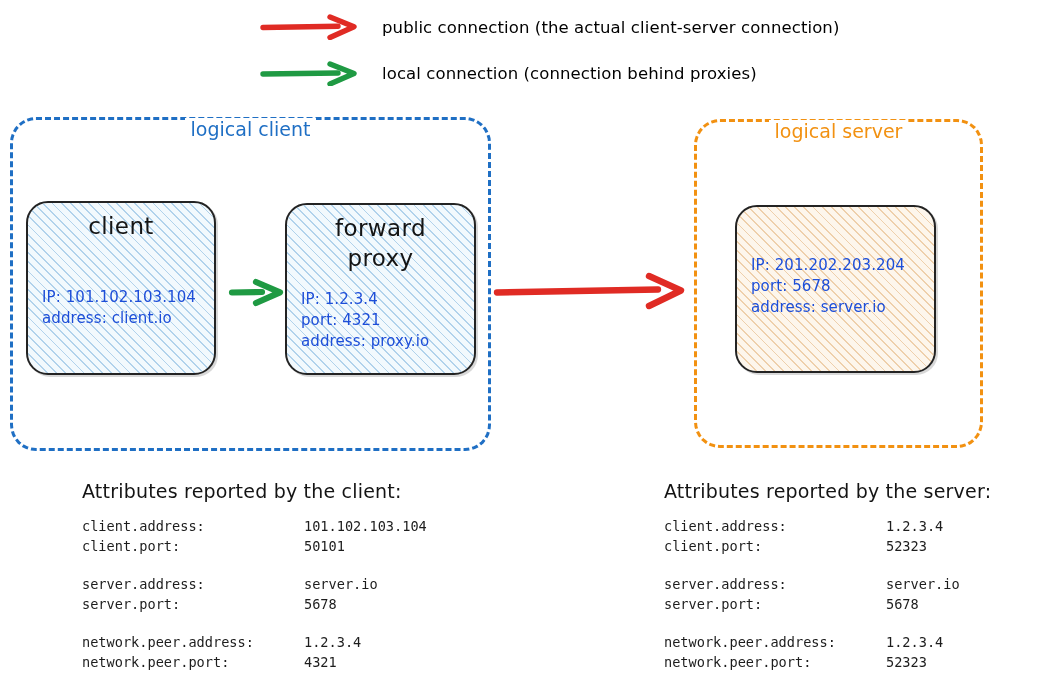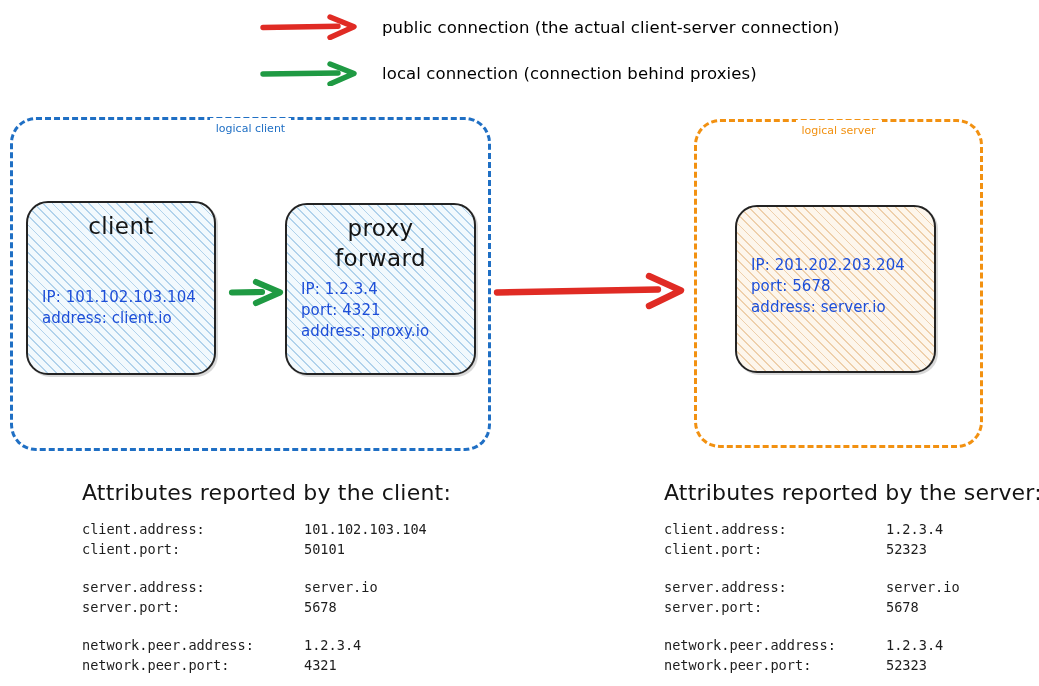--- a/index.html
+++ b/index.html
@@ -51,21 +51,21 @@
     left: 694px; top: 119px;
     width: 289px; height: 329px;
     border: 3px dashed #f29111;
   }
   .group-label {
     position: absolute;
     top: -12px;
     left: 0; right: 0;
     text-align: center;
     font-family: "DejaVu Sans", sans-serif;
-    font-size: 11px;
+    font-size: 19px;
     background: #ffffff;
     padding: 0 6px;
     width: max-content;
     margin: 0 auto;
     line-height: 22px;
   }
   #group-client .group-label { color: #1f6fc4; transform: translateY(10px); }
   #group-server .group-label { color: #f29111; transform: translateY(10px); }
 
   
@@ -125,36 +125,36 @@
       rgba(226,176,118,.55) 1.3px,
       rgba(255,255,255,0) 1.3px,
       rgba(255,255,255,0) 6.5px);
   }
 
   #node-client  { left: 26px;  top: 201px; width: 190px; height: 174px; }
   #node-proxy   { left: 285px; top: 203px; width: 191px; height: 172px; }
   #node-server  { left: 735px; top: 205px; width: 201px; height: 168px; }
 
   #node-client .node-lines  { margin-top: 46px; }
-  #node-proxy  .node-lines  { margin-top: 6px; }
+  #node-proxy  .node-lines  { margin-top: 16px; }
   #node-server .node-lines  { margin-top: 40px; }
 
   
   .connector { position: absolute; }
   #arrow-client-proxy { left: 228px; top: 272px; width: 60px; height: 40px; }
   #arrow-proxy-server { left: 492px; top: 268px; width: 196px; height: 46px; }
 
   
   .attr-block { position: absolute; }
   #attrs-client { left: 82px; top: 480px; }
   #attrs-server { left: 664px; top: 480px; }
 
   .attr-heading {
     font-family: "DejaVu Sans", sans-serif;
-    font-size: 22px;
+    font-size: 19px;
     color: #141414;
     margin-bottom: 14px;
     white-space: nowrap;
     letter-spacing: .2px;
   }
   .attr-table {
     border-collapse: collapse;
     font-family: "DejaVu Sans Mono", monospace;
     font-size: 13.6px;
     color: #1d1d1d;
@@ -204,22 +204,22 @@
     <div class="node-lines">
       <div>IP: 101.102.103.104</div>
       <div>address: client.io</div>
     </div>
   </div>
 </div>
 
 <div class="node blue" id="node-proxy">
   <div class="hatch"></div>
   <div class="content">
+    <div class="node-title">forward</div>
     <div class="node-title">proxy</div>
-    <div class="node-title">forward</div>
     <div class="node-lines">
       <div>IP: 1.2.3.4</div>
       <div>port: 4321</div>
       <div>address: proxy.io</div>
     </div>
   </div>
 </div>
 
 <div class="node orange" id="node-server">
   <div class="hatch"></div>

